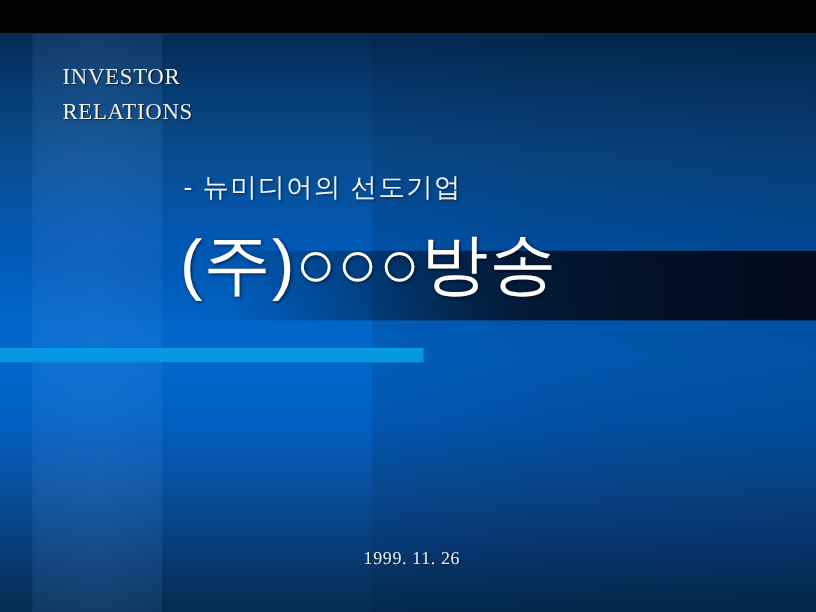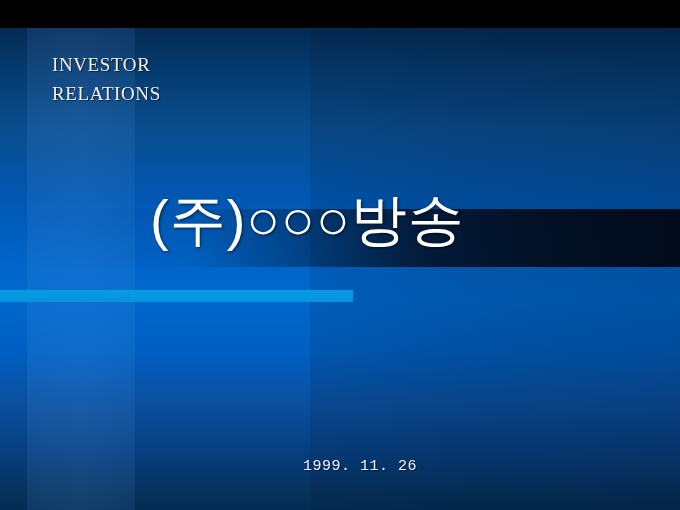--- a/index.html
+++ b/index.html
@@ -140,21 +140,21 @@
     color: #ffffff;
     text-shadow: 1px 1px 3px rgba(0,0,0,0.6);
     white-space: nowrap;
     line-height: 1.15;
   }
 
   .date {
     position: absolute;
     left: 303px;
     top: 430px;
-    font-family: Liberation Mono, monospace;
+    font-family: Liberation Serif, serif;
     font-size: 15px;
     letter-spacing: 0.5px;
     color: #eef3fa;
     text-shadow: 1px 1px 1px rgba(0,0,0,0.5);
     white-space: nowrap;
   }
 </style>
 </head>
 <body>
 
@@ -162,18 +162,19 @@
 
   <div class="bg-vertical"></div>
   <div class="bg-column"></div>
   <div class="bg-right-wash"></div>
   <div class="dark-band"></div>
   <div class="accent-bar"></div>
 
   <div class="kicker">INVESTOR
    RELATIONS</div>
 
+  <div class="subtitle">- 뉴미디어의 선도기업</div>
 
   <div class="main-title">(주)○○○방송</div>
 
   <div class="date">1999. 11. 26</div>
 
 </div>
 
 </body></html>

